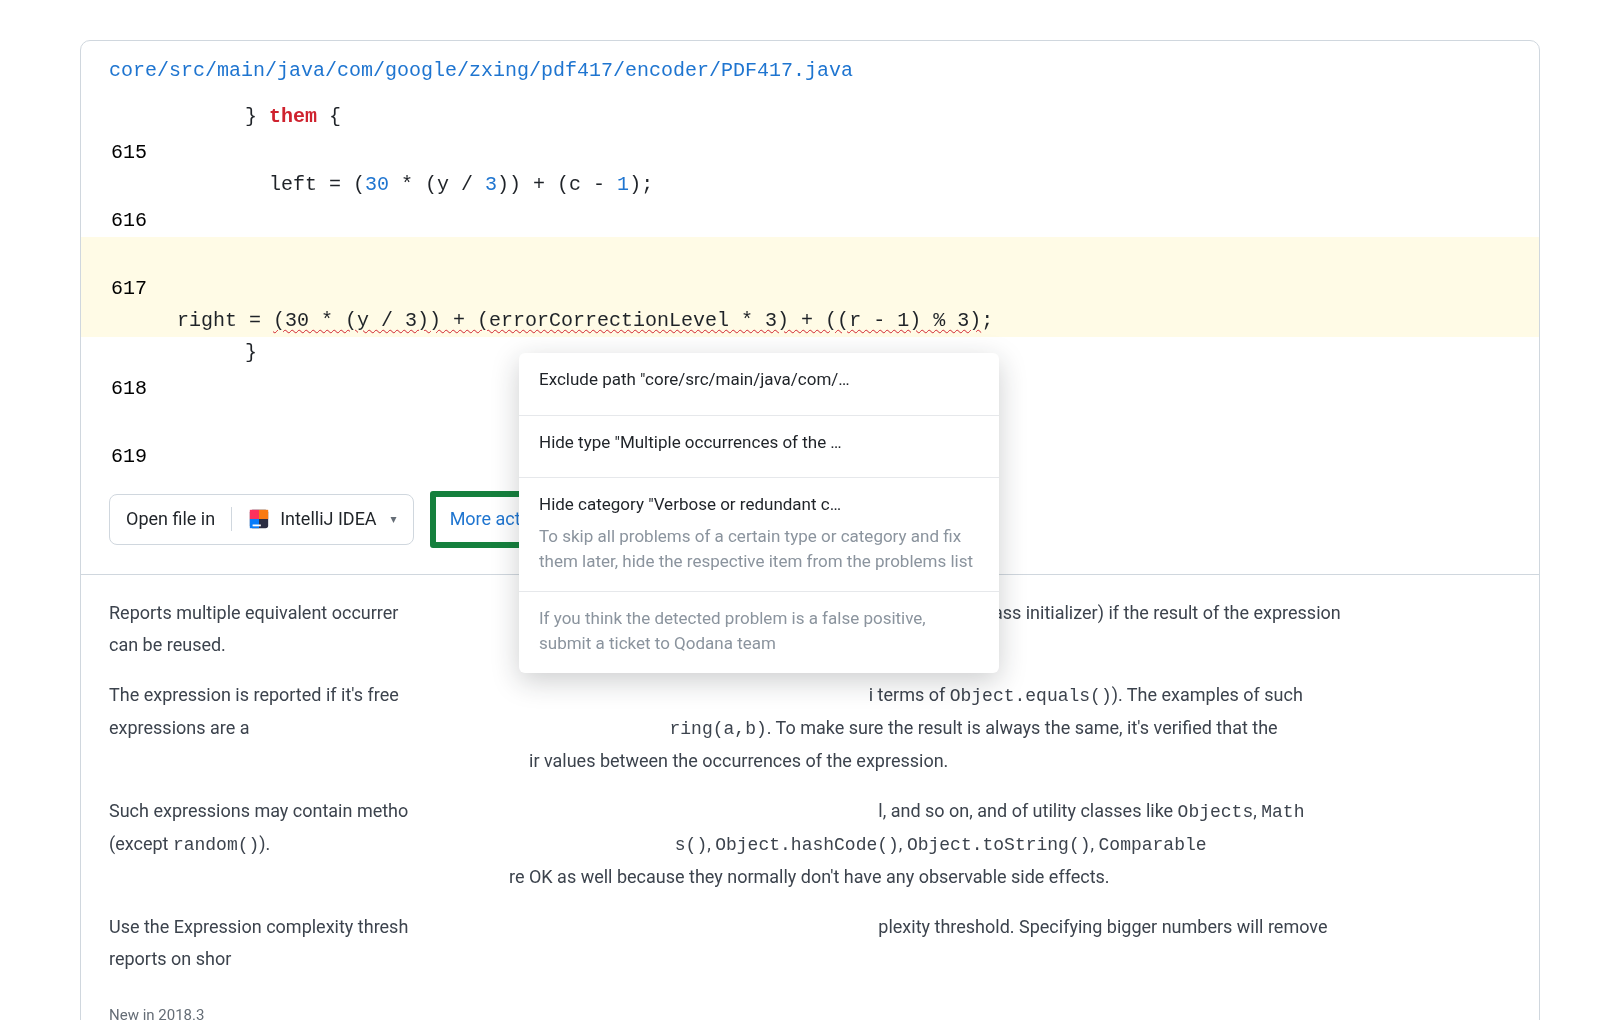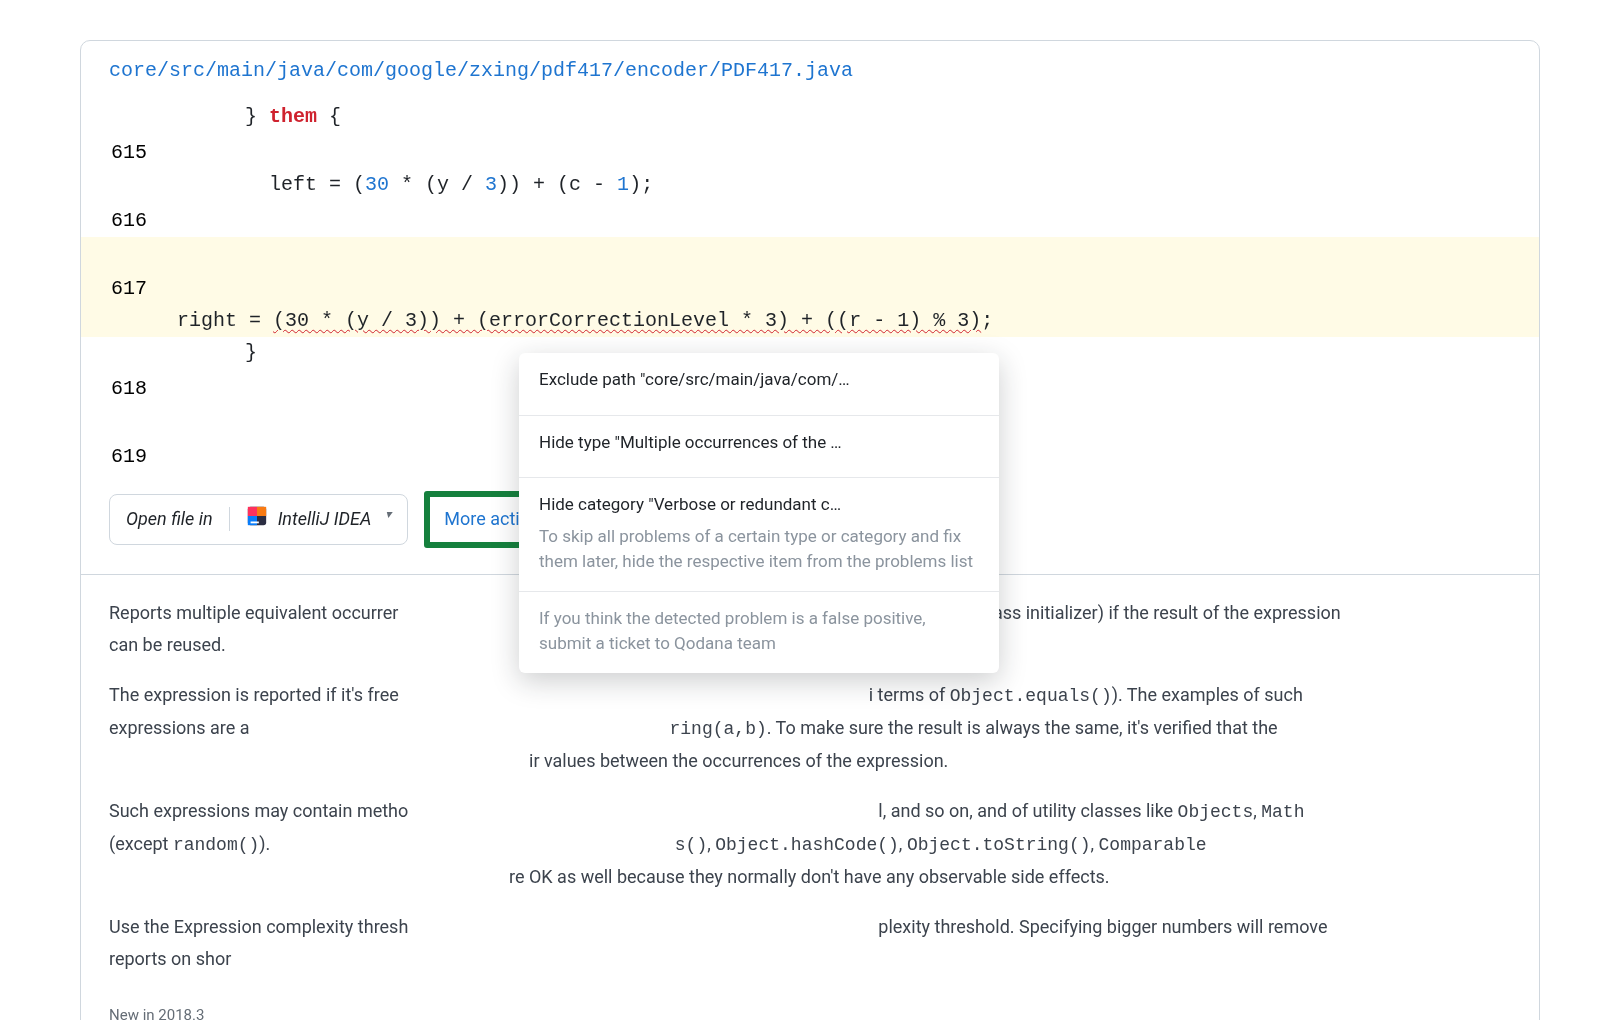--- a/index.html
+++ b/index.html
@@ -66,22 +66,22 @@
     border: 1px solid #d0d7de;
     border-radius: 8px;
     overflow: hidden;
     font-size: 18px;
     color: #1f2328;
     background: #fff;
   }
   .btn-split .seg {
     padding: 10px 16px;
     display: inline-flex;
+    align-items: center;
     gap: 10px;
-    font-style: italic;
   }
   .btn-split .divider {
     width: 1px;
     height: 24px;
     background: #d0d7de;
   }
   .ij-icon {
     width: 22px; height: 22px;
     display: inline-flex; align-items: center; justify-content: center;
   }

